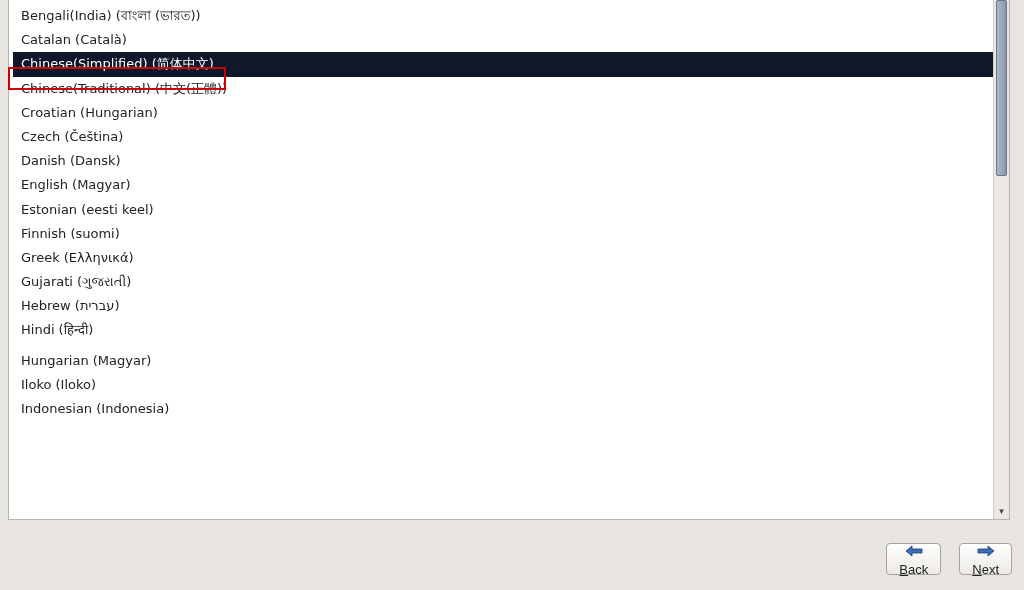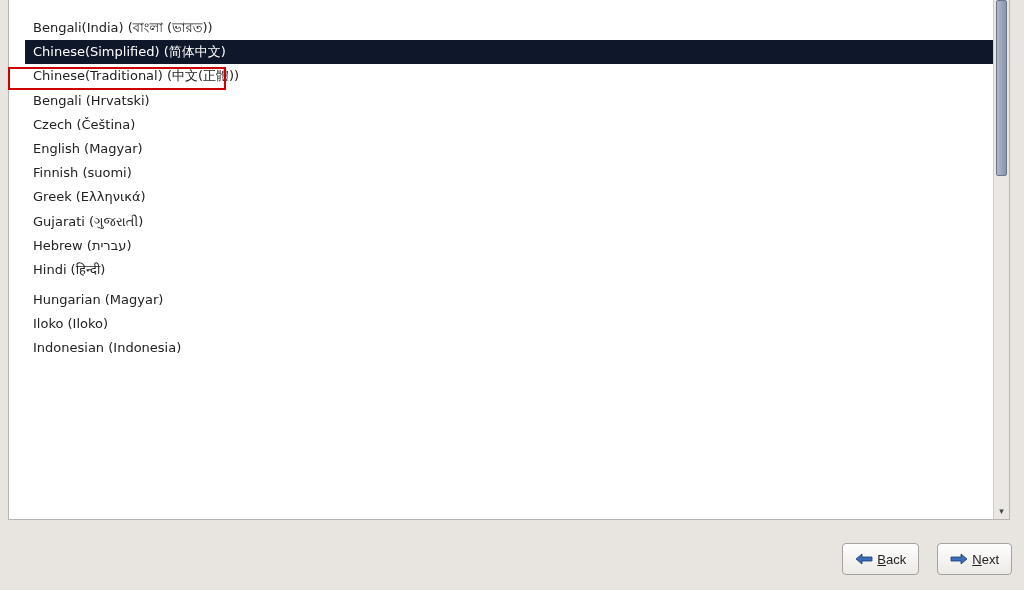--- a/index.html
+++ b/index.html
@@ -25,21 +25,21 @@
       border-top: none;
       display: flex;
     }
     .list-container {
       flex: 1;
       overflow: hidden;
       position: relative;
     }
     .language-list {
       padding: 0;
-      margin: 16px;
+      margin: 4px;
       list-style: none;
     }
     .language-item {
       padding: 3px 8px;
       color: #222;
       cursor: pointer;
       white-space: nowrap;
       line-height: 1.4;
     }
     .language-item.selected {
@@ -113,42 +113,46 @@
       align-items: center;
       gap: 4px;
       height: 32px;
       padding: 0 12px;
       background: linear-gradient(to bottom, #fefefe, #eceae6);
       border: 1px solid #a8a29c;
       border-radius: 4px;
       cursor: pointer;
       font-size: 13px;
       color: #222;
+      flex-direction: column;
     }
     .btn .underline {
       text-decoration: underline;
     }
     .arrow-icon {
       width: 18px;
       height: 14px;
       display: inline-block;
     }
   </style>
 </head>
 <body>
 
 <div class="main-area">
   <div class="list-container">
     <ul class="language-list" id="language-list">
         <li class="language-item">Bengali(India) (বাংলা (ভারত))</li>
+        <li class="language-item">Catalan (Català)</li>
         <li class="language-item selected">Chinese(Simplified) (简体中文)</li>
         <li class="language-item">Chinese(Traditional) (中文(正體))</li>
-        <li class="language-item">Bengali (Hrvatski)</li>
+        <li class="language-item">Croatian (Hungarian)</li>
         <li class="language-item">Czech (Čeština)</li>
+        <li class="language-item">Danish (Dansk)</li>
         <li class="language-item">English (Magyar)</li>
+        <li class="language-item">Estonian (eesti keel)</li>
         <li class="language-item">Finnish (suomi)</li>
         <li class="language-item">Greek (Ελληνικά)</li>
         <li class="language-item">Gujarati (ગુજરાતી)</li>
         <li class="language-item">Hebrew (עברית)</li>
         <li class="language-item" style="margin-bottom: 6px;">Hindi (हिन्दी)</li>
         <li class="language-item">Hungarian (Magyar)</li>
         <li class="language-item">Iloko (Iloko)</li>
         <li class="language-item">Indonesian (Indonesia)</li>
       </ul>
   </div>

